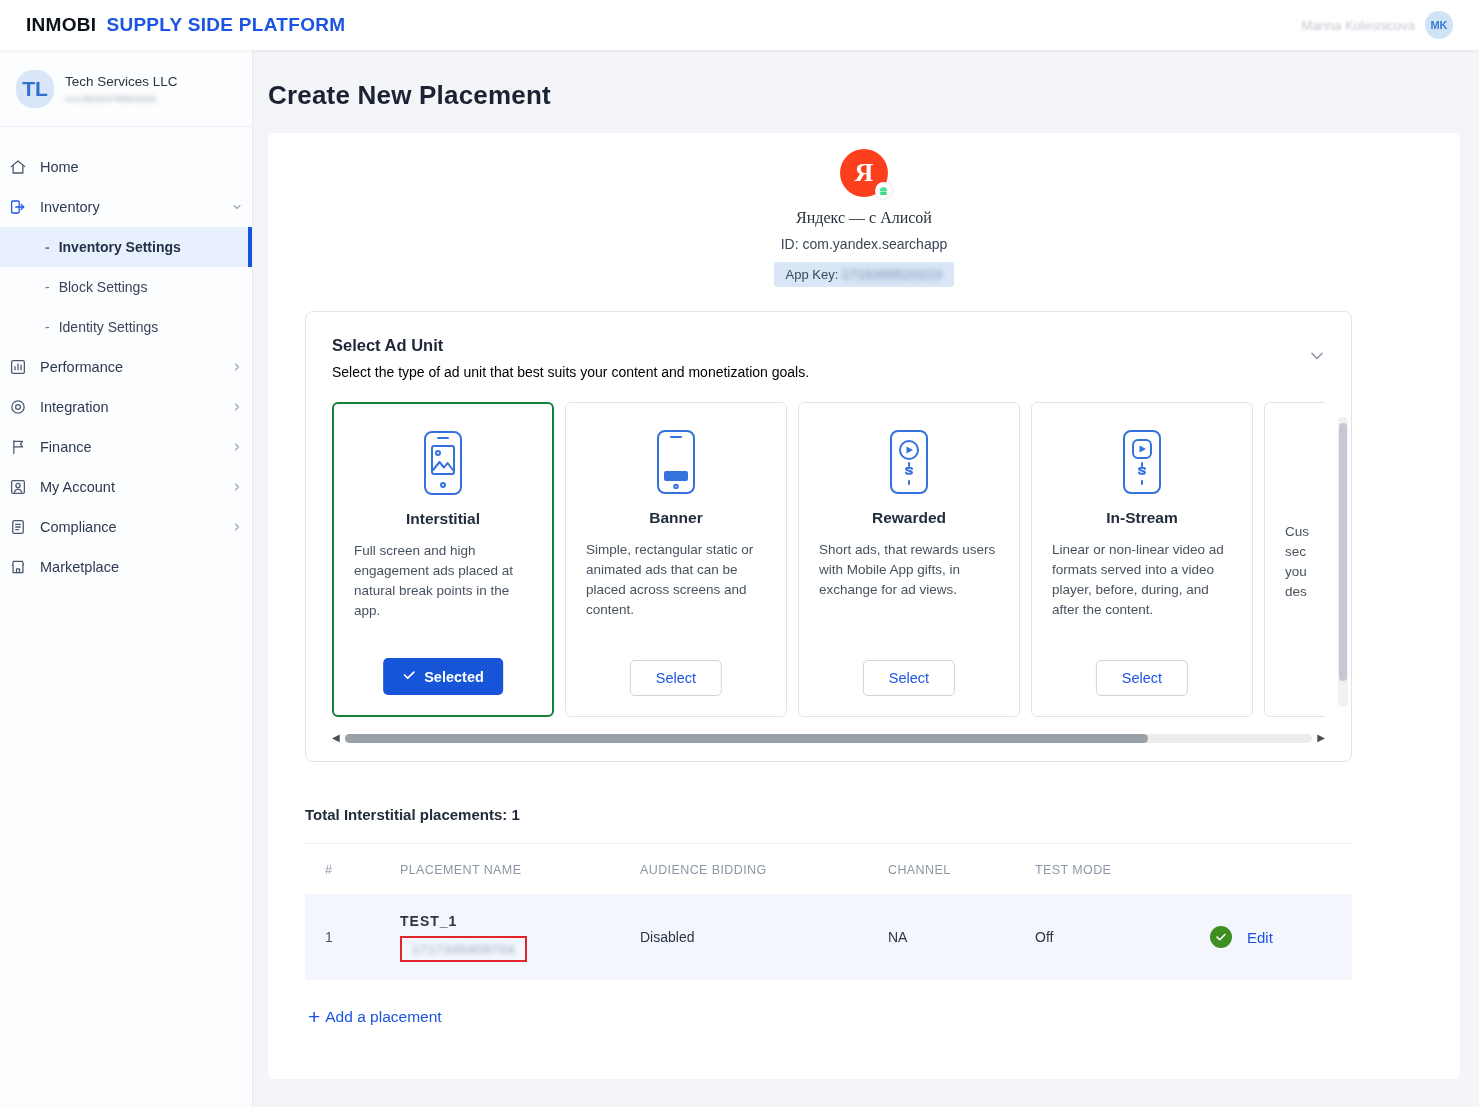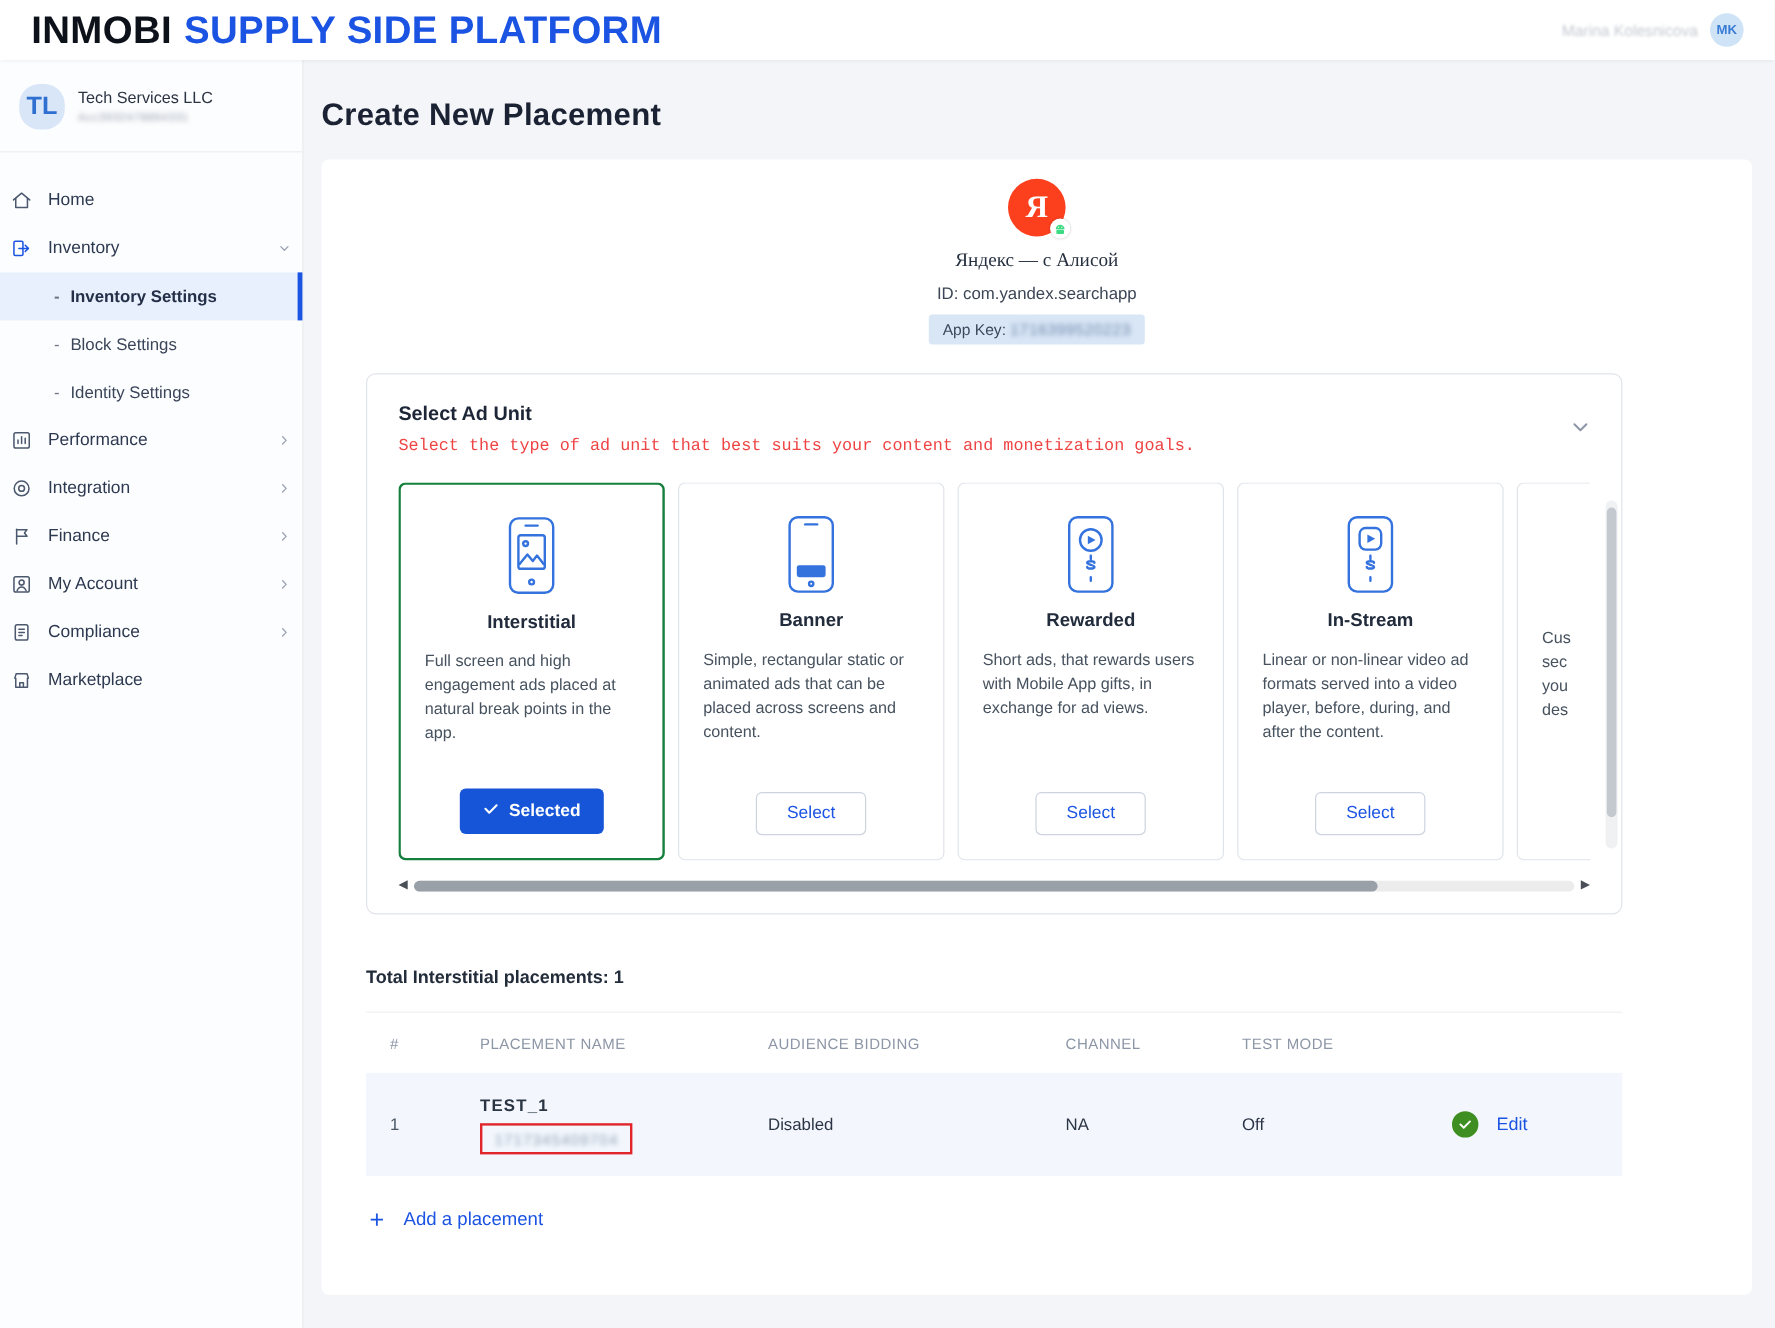--- a/index.html
+++ b/index.html
@@ -4,21 +4,21 @@
 <style>
   * { margin:0; padding:0; box-sizing:border-box; }
   html,body { width:1479px; height:1107px; }
   body { font-family:"Liberation Sans", sans-serif; background:#f4f5f8; color:#222c3c; overflow:hidden; }
   .app { position:relative; width:1479px; height:1107px; }
 
   
   .topbar { position:absolute; top:0; left:0; right:0; height:50px; background:#fff;
             display:flex; align-items:center; justify-content:space-between; padding:0 26px;
             box-shadow:0 1px 4px rgba(20,30,60,.08); z-index:10; }
-  .brand { display:flex; align-items:baseline; gap:10px; font-weight:800; font-size:32px; letter-spacing:.3px; }
+  .brand { display:flex; align-items:baseline; gap:10px; font-weight:800; font-size:19px; letter-spacing:.3px; }
   .brand-primary { color:#0d1119; }
   .brand-secondary { color:#1b54e2; }
   .topuser { display:flex; align-items:center; gap:10px; }
   .topuser-name { color:#c5c9d1; font-size:13px; filter:blur(1.2px); }
   .avatar { width:28px; height:28px; border-radius:50%; background:#cfe3f7; color:#3a7bd5;
             font-size:11px; font-weight:700; display:grid; place-items:center; cursor:pointer; }
 
   
   .sidebar { position:absolute; top:50px; left:0; bottom:0; width:253px; background:#fcfdfe;
              border-right:1px solid #e7e9ee; }
@@ -56,21 +56,21 @@
   .app-name { margin-top:12px; font-family:"Liberation Serif", serif; font-size:16px; color:#26303f; }
   .app-id { margin-top:9px; font-size:14px; color:#3c4656; }
   .app-key { display:inline-block; margin-top:10px; background:#d9e6f6; border-radius:3px;
              padding:5px 12px; font-size:13px; color:#3a485c; }
   .app-key-value { color:#6e88ab; filter:blur(2.4px); letter-spacing:.5px; }
 
   
   .au-panel { margin:24px 108px 0 37px; border:1px solid #e0e4ea; border-radius:8px;
               padding:24px 26px 18px 26px; position:relative; }
   .au-title { font-size:16.5px; font-weight:700; color:#1d2636; }
-  .au-sub { margin-top:9px; font-size:14px; color:#ef4444;font-family:Liberation Mono, monospace; }
+  .au-sub { margin-top:9px; font-size:14px; color:#000000; }
   .panel-chev { position:absolute; right:24px; top:34px; color:#8d96a6; cursor:pointer; }
 
   .au-row { margin-top:22px; display:flex; gap:11px; overflow:hidden; position:relative; }
   .au-card { flex:0 0 222px; height:315px; border:1px solid #e0e4ea; border-radius:6px;
              position:relative; text-align:center; background:#fff; cursor:pointer; }
   .au-card.selected { border:2px solid #15803d; }
   .au-icon { margin-top:24px; height:70px; display:flex; align-items:center; justify-content:center; }
   .au-name { font-size:15.5px; font-weight:600; color:#222c3c; margin-top:12px; }
   .au-desc { text-align:left; padding:13px 18px 0 20px; font-size:13.5px; color:#47525f;
              line-height:1.48; white-space:pre-line; }
@@ -98,21 +98,21 @@
   .t-head > div:first-child, .t-row > div:first-child { padding-left:20px; }
   .t-row { background:#f3f7fd; min-height:86px; padding:12px 0; font-size:14px; color:#2b3545; }
   .cell-num { color:#4a5565; }
   .p-name { font-size:14px; font-weight:600; color:#2a3443; letter-spacing:1px; }
   .p-id-box { display:inline-block; margin-top:7px; border:2px solid #e0262b; padding:3px 10px; }
   .p-id { font-size:12.5px; color:#8fa0b4; filter:blur(2.4px); letter-spacing:1px; }
   .cell-actions { display:flex; align-items:center; gap:15px; }
   .status-check { width:22px; height:22px; border-radius:50%; background:#3e8e22; display:grid; place-items:center; }
   .edit-link { color:#1b54e2; font-size:15px; font-weight:500; cursor:pointer; text-decoration:none; }
 
-  .add-placement { margin:26px 0 0 40px; display:flex; align-items:center; gap:16px;
+  .add-placement { margin:26px 0 0 40px; display:flex; align-items:center; gap:5px;
                    color:#1b54e2; font-size:15.5px; font-weight:500; cursor:pointer;text-align:right; }
   .plus-icon::before { content:"+"; font-size:21px; font-weight:500; line-height:1; }
 </style>
 </head>
 <body>
 
 <div class="app">
 
   <header class="topbar">
     <div class="brand">

